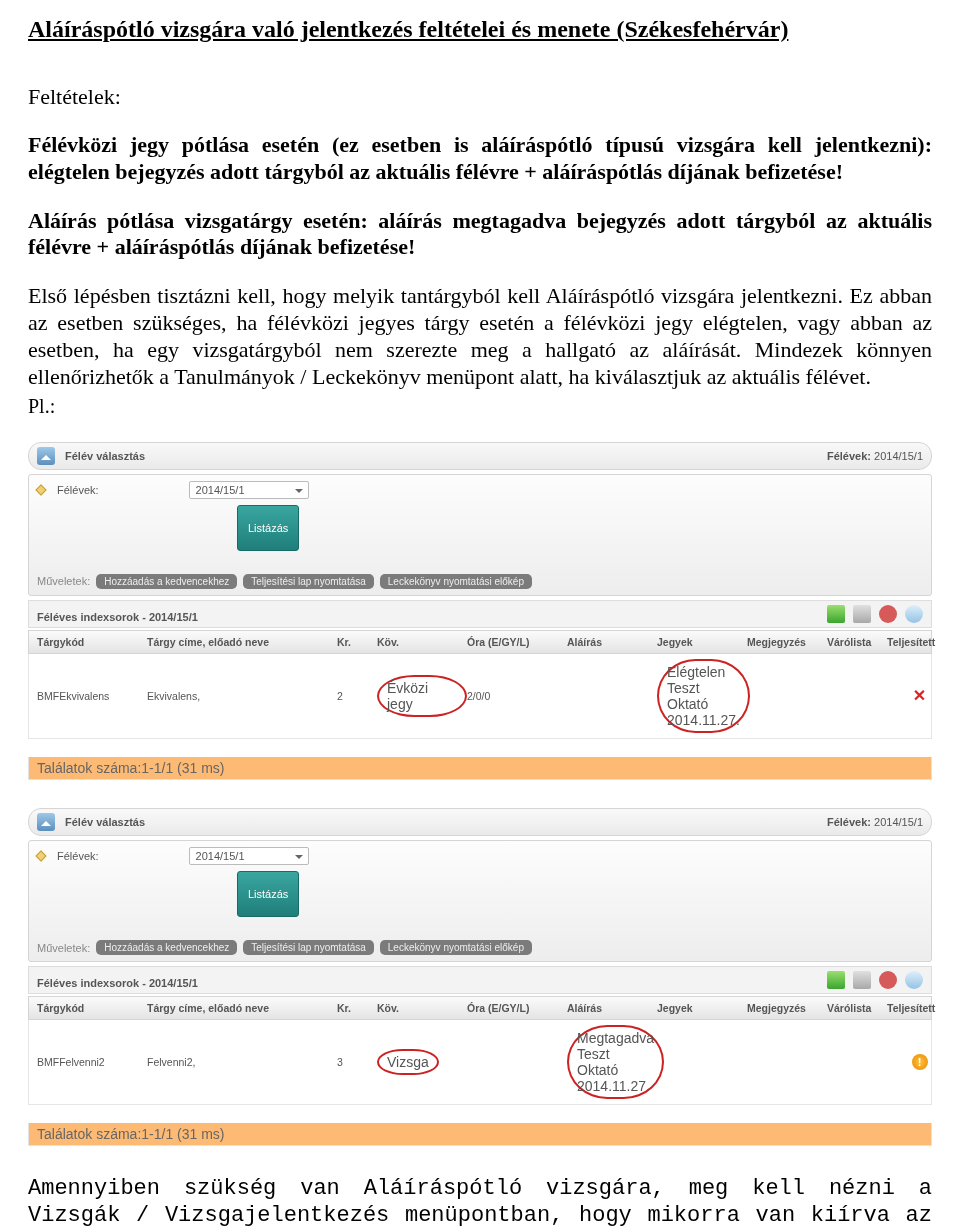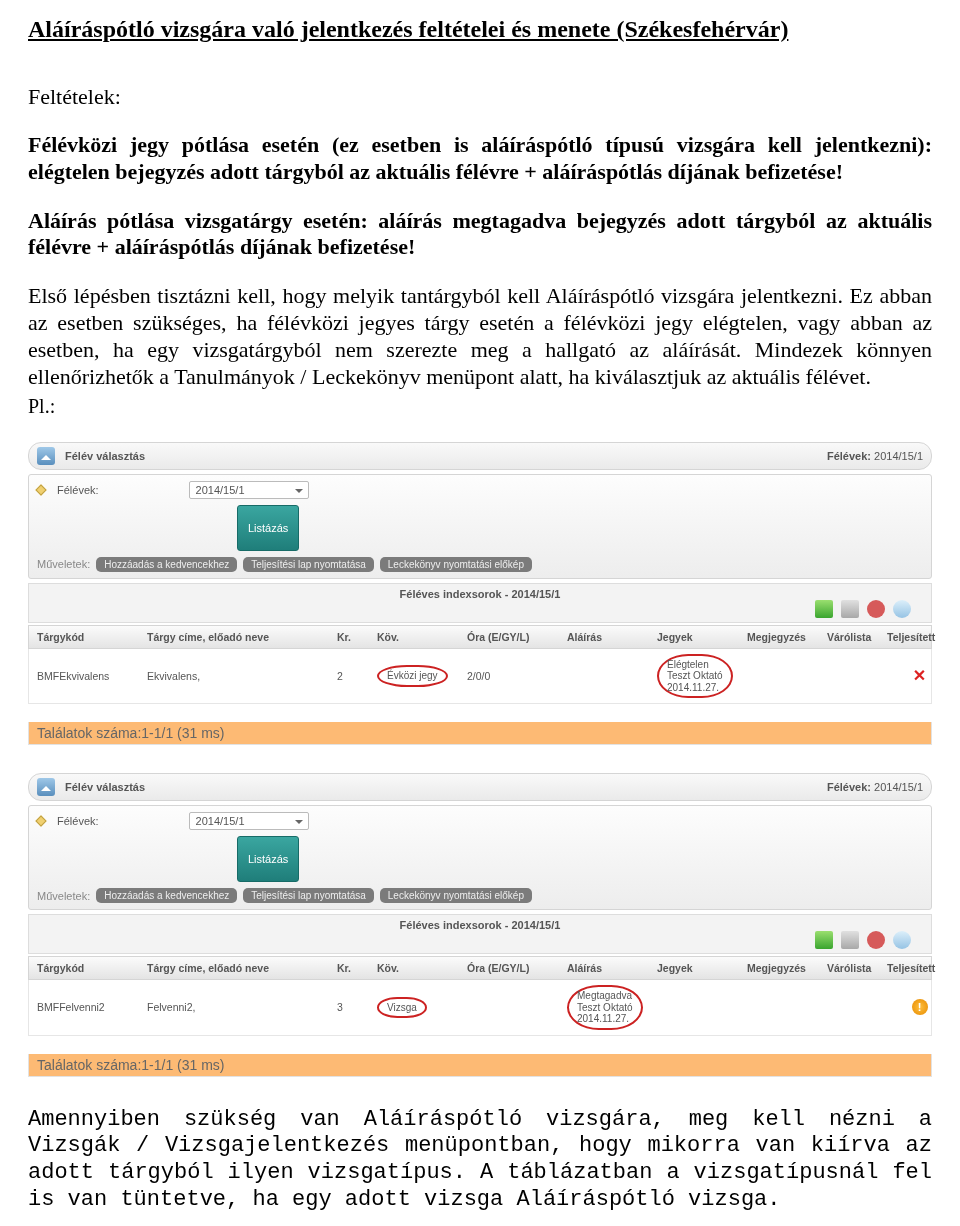--- a/index.html
+++ b/index.html
@@ -102,35 +102,34 @@
   }
   .btn-teal {
     display: inline-block;
     background: linear-gradient(#3aa6a0, #1f7e7a);
     color: #fff;
     padding: 16px 10px;
     border-radius: 3px;
     font-size: 11px;
     border: 1px solid #176b67;
   }
-  .actions { display: flex; align-items: center; gap: 6px; margin-top: 6px; color:#888; }
+  .actions { display: flex; align-items: center; gap: 6px; margin-top: 23px; color:#888; }
   .pill {
     background: #7b7b7b; color: #eee;
     padding: 2px 8px; border-radius: 5px;
     font-size: 10px;
   }
   .section-title {
-    display: flex; align-items: center;
+    display: flex; align-items: flex-end;
     background: #f3f3f3;
     border: 1px solid #ddd;
-    padding: 4px 20px;
+    padding: 4px 8px;
     font-weight: bold;
     color: #555;
     margin-bottom: 2px;
-    flex-direction: column;
   }
   .toolbar-icons {
     margin-left: auto; display: flex; gap: 8px; align-items: center;
   }
   .ticon { width: 18px; height: 18px; border-radius: 2px; }
   .ic-xls { background: linear-gradient(#9adf6f,#3aa52f); }
   .ic-print { background: linear-gradient(#e0e0e0,#a8a8a8); }
   .ic-pin { background: #d65a5a; border-radius: 50%; }
   .ic-search { background: linear-gradient(#dceffa,#96c3e4); border-radius: 50%; }
   .thead, .trow {
@@ -149,21 +148,21 @@
   .tfoot {
     background: #fdba74; border: 1px solid #e2e2e2; border-top: none;
     padding: 3px 8px; font-size: 14px; color: #666; margin-top: 18px;
   }
   .circled {
     display: inline-block;
     border: 2px solid #c22;
     border-radius: 50%/60%;
     padding: 3px 8px;
     color: #555;
-    font-size: 10px;
+    font-size: 14px;
     line-height: 1.15;
   }
   .cross { color: #d22; font-size: 16px; font-weight: bold; text-align: center;}
   .warn {
     width: 16px; height: 16px; border-radius: 50%;
     background: radial-gradient(#ffbf3d,#e68a00);
     color: #fff; font-weight: bold;
     display: inline-flex; align-items: center; justify-content: center;
     font-size: 11px; line-height: 1;
     margin:auto;

